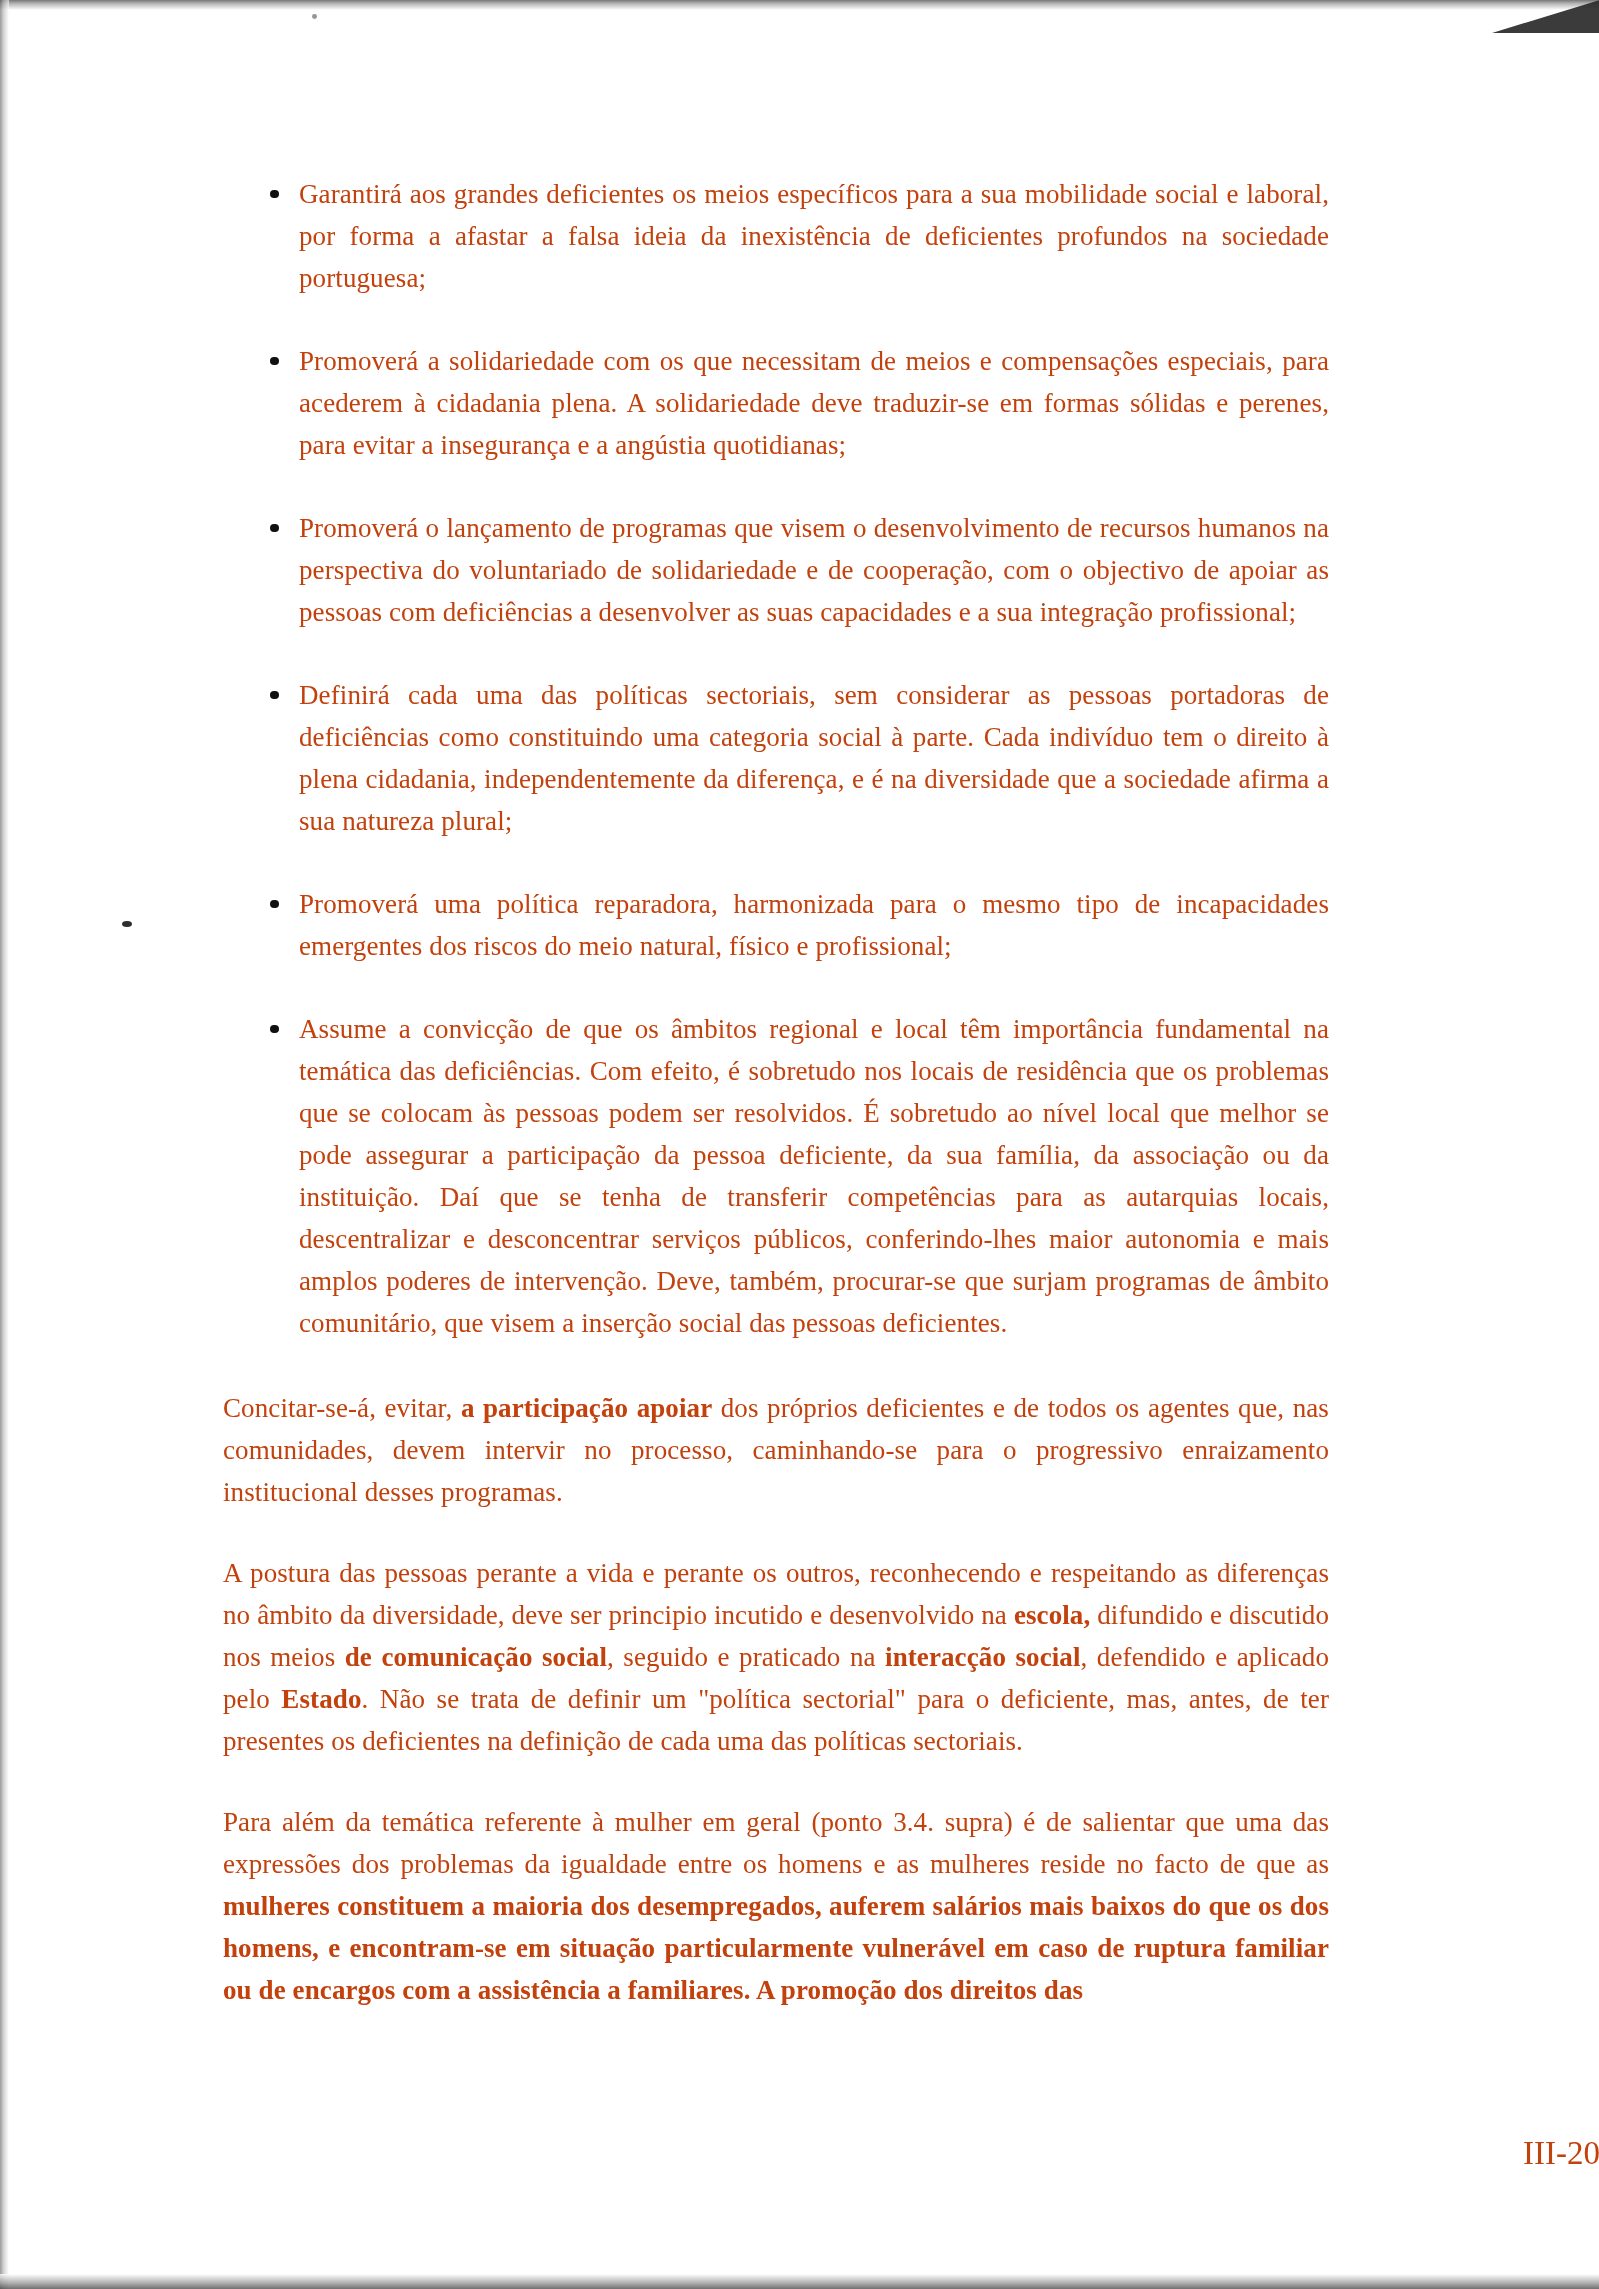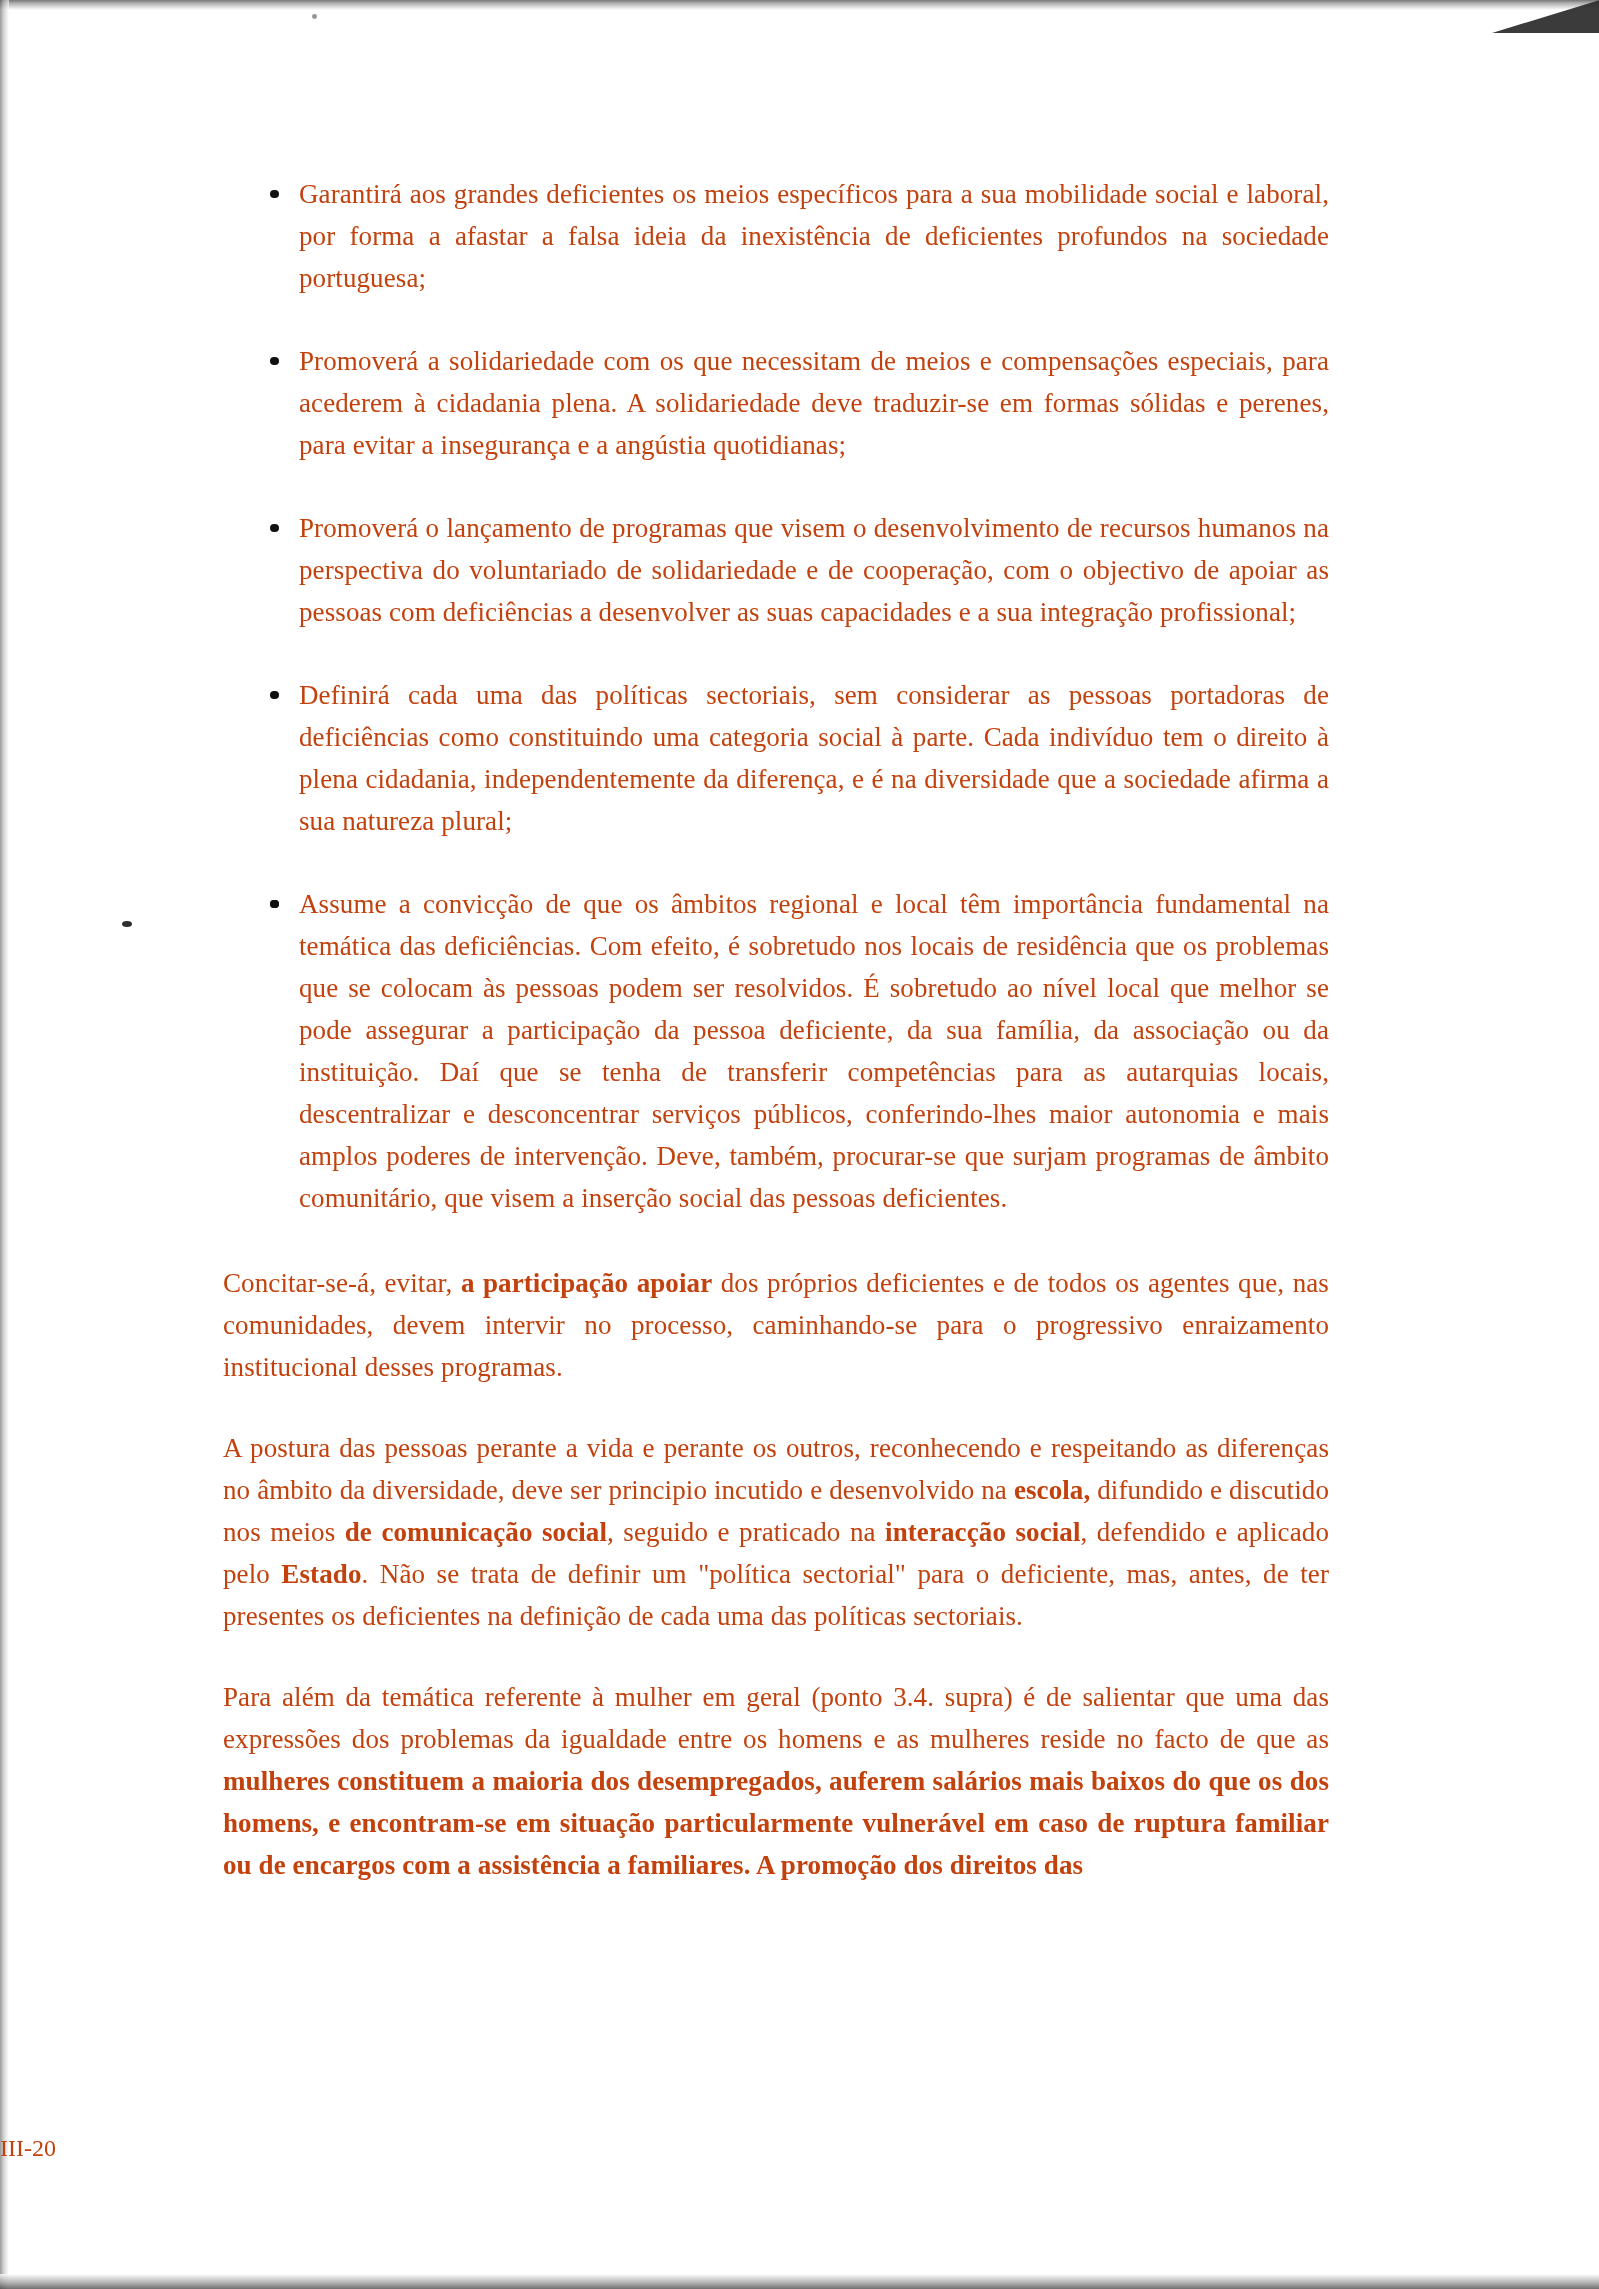--- a/index.html
+++ b/index.html
@@ -107,22 +107,22 @@
 
   .para-block { margin-bottom: 0; }
 
   b, strong { font-weight: bold; }
 
   .footer {
     position: absolute;
     left: 0;
     top: 2135px;
     width: 1600px;
-    text-align: left;
-    font-size: 24px;
+    text-align: right;
+    font-size: 33px;
     font-family: "Liberation Serif", "DejaVu Serif", serif;
   }
 </style>
 </head>
 <body>
 
 <div class="page">
 
   <div class="scan-edge-top"></div>
   <div class="scan-edge-topright"></div>
@@ -145,20 +145,21 @@
       <li>
         <span class="bullet-dot"></span>
         <span>Promoverá o lançamento de programas que visem o desenvolvimento de recursos humanos na perspectiva do voluntariado de solidariedade e de cooperação, com o objectivo de apoiar as pessoas com deficiências a desenvolver as suas capacidades e a sua integração profissional;</span>
       </li>
       <li>
         <span class="bullet-dot"></span>
         <span>Definirá cada uma das políticas sectoriais, sem considerar as pessoas portadoras de deficiências como constituindo uma categoria social à parte. Cada indivíduo tem o direito à plena cidadania, independentemente da diferença, e é na diversidade que a sociedade afirma a sua natureza plural;</span>
       </li>
       <li>
         <span class="bullet-dot"></span>
+        <span>Promoverá uma política reparadora, harmonizada para o mesmo tipo de incapacidades emergentes dos riscos do meio natural, físico e profissional;</span>
       </li>
       <li style="margin-bottom:43px;">
         <span class="bullet-dot"></span>
         <span>Assume a convicção de que os âmbitos regional e local têm importância fundamental na temática das deficiências. Com efeito, é sobretudo nos locais de residência que os problemas que se colocam às pessoas podem ser resolvidos. É sobretudo ao nível local que melhor se pode assegurar a participação da pessoa deficiente, da sua família, da associação ou da instituição. Daí que se tenha de transferir competências para as autarquias locais, descentralizar e desconcentrar serviços públicos, conferindo-lhes maior autonomia e mais amplos poderes de intervenção. Deve, também, procurar-se que surjam programas de âmbito comunitário, que visem a inserção social das pessoas deficientes.</span>
       </li>
     </ul>
 
     <p class="body-para">
       <span>Concitar-se-á, evitar, </span><b>a participação apoiar</b><span> dos próprios deficientes e de todos os agentes que, nas comunidades, devem intervir no processo, caminhando-se para o progressivo enraizamento institucional desses programas.</span>
     </p>

